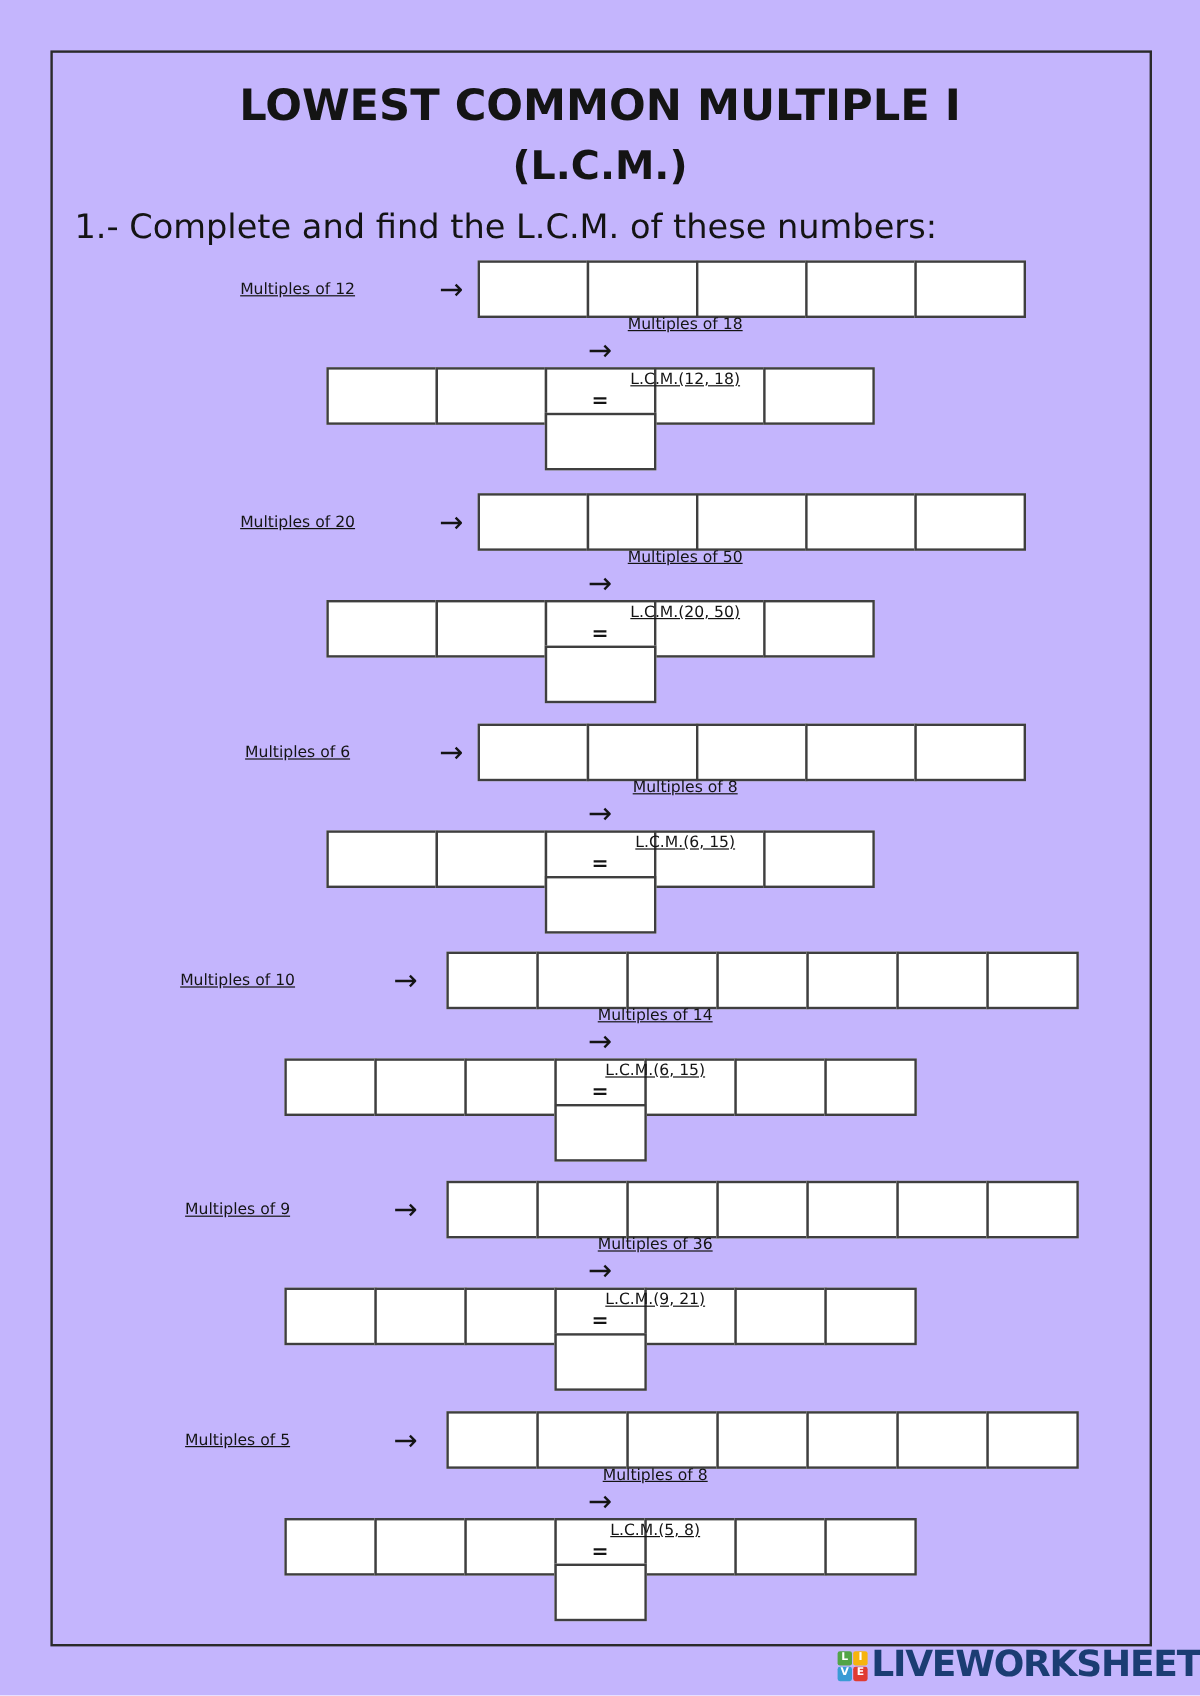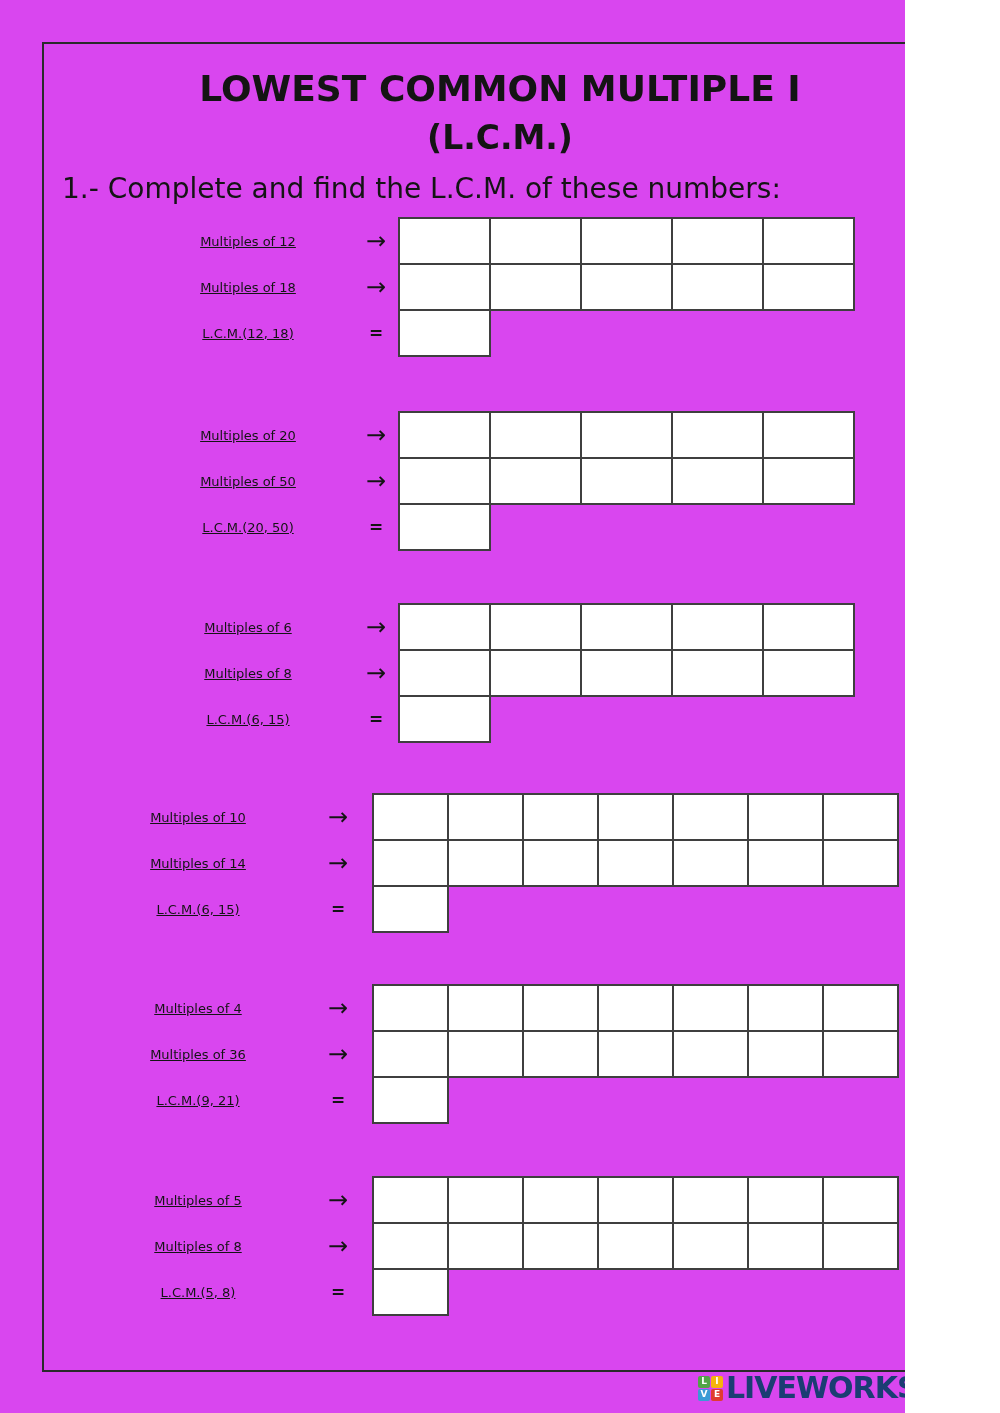--- a/index.html
+++ b/index.html
@@ -1,28 +1,28 @@
 <!DOCTYPE html>
 <html><head>
 <meta charset="utf-8">
 <style>
   html,body{margin:0;padding:0;background:#ffffff;}
   body{width:1000px;height:1413px;font-family:"DejaVu Sans","Liberation Sans",sans-serif;color:#141414;}
-  .sheet{position:relative;width:905px;height:1413px;background:#d946ef;overflow:hidden;}
+  .sheet{position:relative;width:1000px;height:1413px;background:#c4b5fd;overflow:hidden;}
   .border-box{position:absolute;left:42px;top:42px;width:918px;height:1330px;
               border:2px solid #2a2a2a;box-sizing:border-box;background:transparent;}
   .title{position:absolute;top:68px;left:0;width:1000px;text-align:center;
          font-size:36px;font-weight:bold;letter-spacing:0px;margin:0;}
   .subtitle{position:absolute;top:118px;left:0;width:1000px;text-align:center;
             font-size:33px;font-weight:bold;margin:0;}
   .instruction{position:absolute;top:172px;left:62px;font-size:28px;margin:0;}
 
   .group{position:absolute;left:0;width:1000px;}
   .row{display:flex;height:48px;align-items:center;}
-  .row + .row{margin-top:-2px;}
+  .row + .row{margin-top:-2px;flex-direction:column;}
   .label{height:48px;display:flex;align-items:center;justify-content:center;
          font-size:13px;white-space:nowrap;text-decoration:underline;}
   .sym{height:48px;display:flex;align-items:center;justify-content:center;}
   .arrow{font-size:24px;}
   .equals{font-size:17px;font-weight:bold;}
   .boxes{display:flex;height:48px;}
   .cell{box-sizing:border-box;height:48px;border:2px solid #3f3f3f;background:#ffffff;}
   .cell + .cell{margin-left:-2px;}
 
   .g-wide .label{margin-left:142px;width:212px;}
@@ -175,21 +175,21 @@
       <div class="label">L.C.M.(6, 15)</div>
       <div class="sym equals">=</div>
       <div class="boxes">
           <div class="cell"></div>
         </div>
     </div>
   </section>
 
   <section class="group g-narrow" style="top:984px">
     <div class="row">
-      <div class="label">Multiples of 4</div>
+      <div class="label">Multiples of 9</div>
       <div class="sym arrow">→</div>
       <div class="boxes">
           <div class="cell"></div>
           <div class="cell"></div>
           <div class="cell"></div>
           <div class="cell"></div>
           <div class="cell"></div>
           <div class="cell"></div>
           <div class="cell"></div>
         </div>

